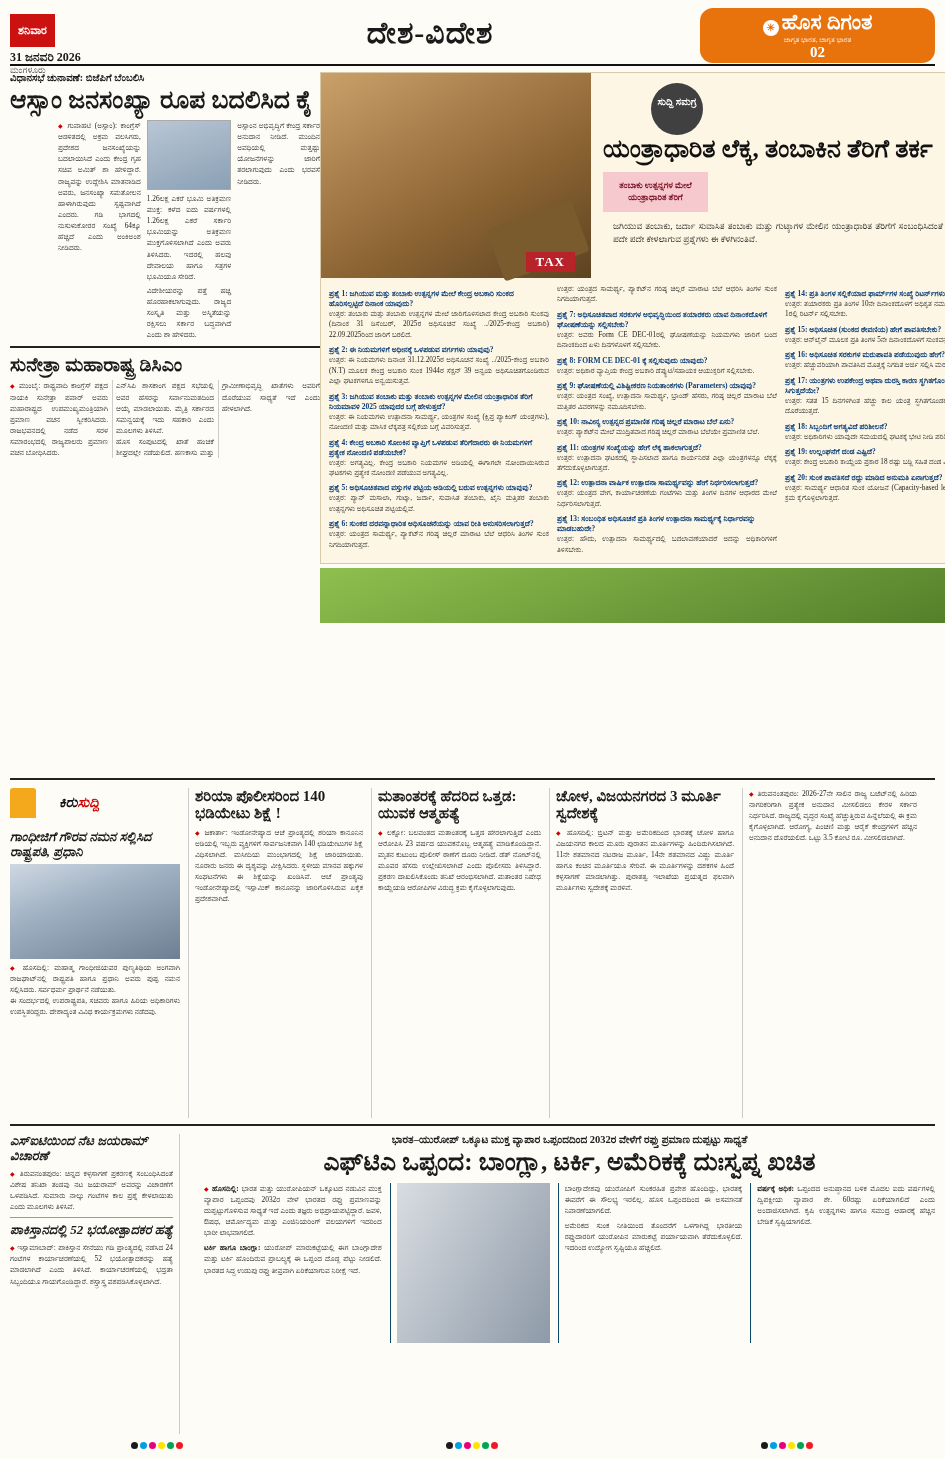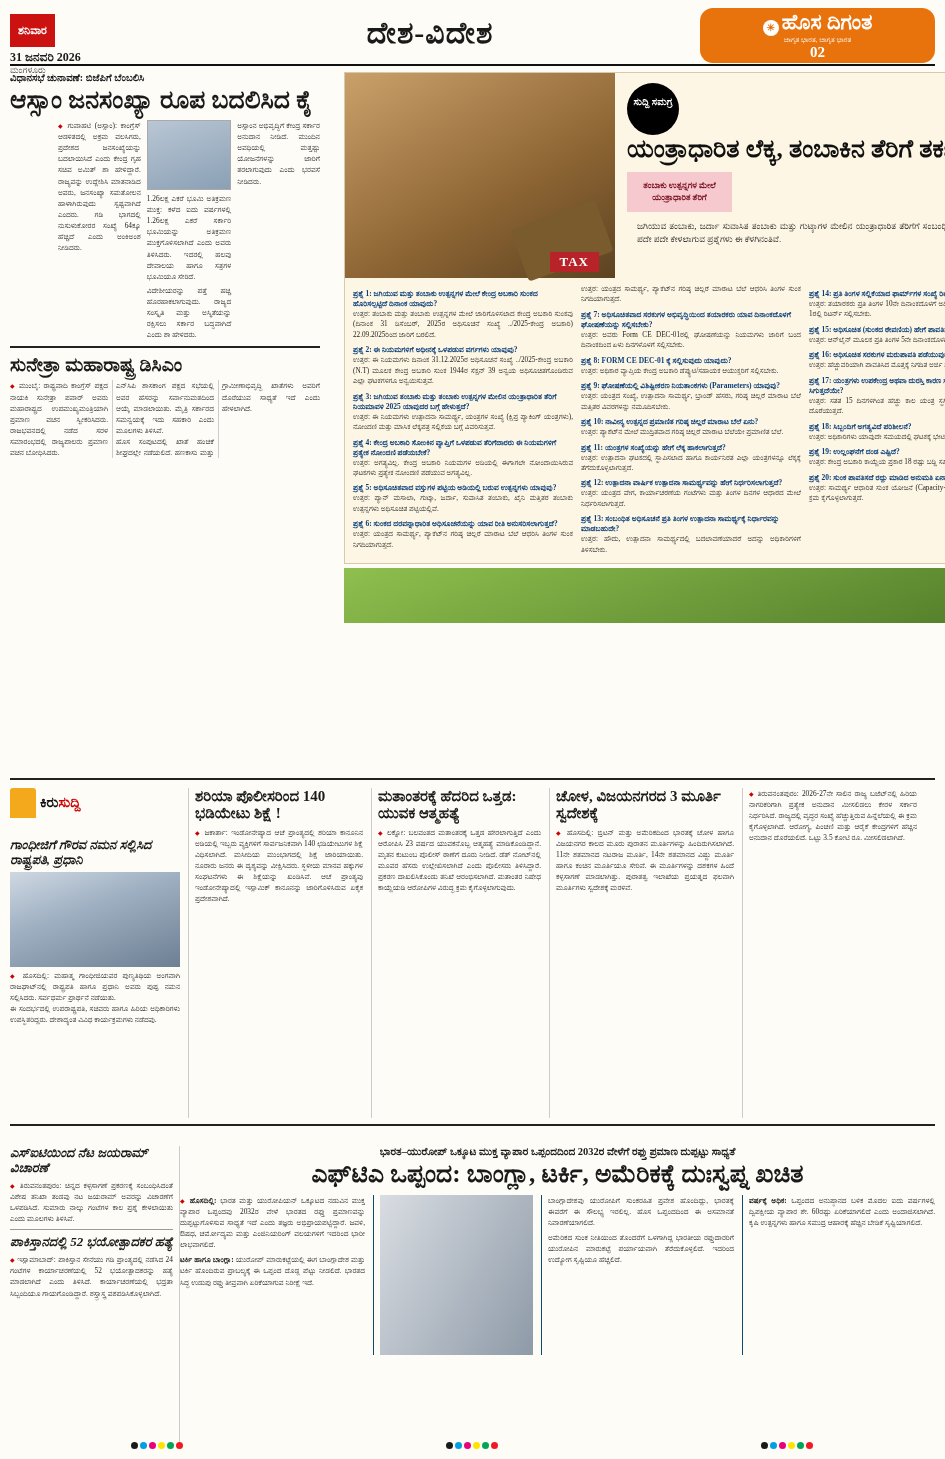--- a/index.html
+++ b/index.html
@@ -26,21 +26,21 @@
   .brandbox .brandsub { font-size:7px; }
   .brandbox .pageno { font-size:15px; font-weight:bold; }
   .brandbox .logo-circle { display:inline-block; width:16px; height:16px; border-radius:50%; background:#fff; color:#e8730c; font-size:10px; line-height:16px; margin-right:3px; vertical-align:-2px;}
   .body-text { font-size:7.4px; line-height:1.5; text-align:justify; color:#222; }
   .body-text .lead { font-weight:bold; }
   .bullet:before { content:"◆ "; color:#c00; font-size:6px; }
   .rule { border-top:1px solid #999; margin:5px 0; }
   .thickrule { border-top:2px solid #222; margin:6px 0; }
 
   
-  .top { display:flex; gap:24px; margin-top:6px; height:700px; }
+  .top { display:flex; gap:0; margin-top:6px; height:700px; }
   .left-col { width:310px; }
   .right-col { flex:1; position:relative; }
 
   .lead-kicker { font-size:10px; font-weight:bold; margin-bottom:2px; }
   .lead-head { font-size:25px; font-weight:bold; line-height:1.12; margin-bottom:6px; }
   .three-col { column-count:3; column-gap:8px; column-rule:1px solid #ccc; }
   .photo { background:linear-gradient(160deg,#b9c6d4,#8aa0b5); border:1px solid #aaa; }
 
   .sub-head { font-size:19px; font-weight:bold; margin:4px 0 4px; }
 
@@ -48,43 +48,43 @@
   .feature {
     border:1px solid #d8c9a8;
     background:#fdf6e4;
     position:relative;
   }
   .feature-top { display:flex; height:205px; }
   .feature-img { width:270px; background:linear-gradient(150deg,#caa06a,#8c6433 60%,#5d4322); position:relative; }
   .feature-img .gavel { position:absolute; right:8px; bottom:10px; width:90px; height:55px; background:#7a5b2e; transform:rotate(-20deg); border-radius:4px; }
   .feature-img .taxplate { position:absolute; right:16px; bottom:6px; background:#b8232a; color:#fff; font-size:13px; font-weight:bold; padding:2px 10px; letter-spacing:1px;}
   .feature-right { flex:1; padding:10px 10px 6px 12px; }
-  .stamp { display:inline-block; width:52px; height:52px; border-radius:50%; background:#000000; color:#fff; font-size:10px; font-weight:bold; text-align:center; line-height:1.15; padding-top:13px; vertical-align:middle; margin-right:6px;}
+  .stamp { display:inline-block; width:52px; height:52px; border-radius:50%; background:#404040; color:#fff; font-size:10px; font-weight:bold; text-align:center; line-height:1.15; padding-top:13px; vertical-align:middle; margin-right:6px;margin-left:48px;}
   .feature-head { font-size:25px; font-weight:bold; line-height:1.15; color:#111; display:inline-block; vertical-align:middle; width:400px;}
   .pinkbox { background:#f6c9cf; color:#7a1020; font-size:8.5px; font-weight:bold; padding:8px 6px; width:105px; text-align:center; line-height:1.4; display:inline-block; vertical-align:top; margin-top:8px;}
   .feature-intro { font-size:9px; line-height:1.55; display:inline-block; width:330px; vertical-align:top; margin-top:8px; margin-left:10px; text-align:justify;}
   .qa-grid { display:flex; gap:8px; padding:6px 8px 8px; }
   .qa-col { flex:1; }
   .qa-q { font-size:7.5px; font-weight:bold; color:#0b3f7a; margin-top:5px; }
   .qa-a { font-size:7.2px; line-height:1.45; text-align:justify; }
 
   
   .mid { display:flex; gap:8px; margin-top:8px; height:330px; }
   .mid .col { border-left:1px solid #ccc; padding-left:6px; }
   .mid .col:first-child { border-left:none; padding-left:0; }
   .c1 { width:170px; } .c2 { width:175px; } .c3 { width:170px; } .c4 { width:185px; } .c5 { width:175px; }
   .mini-head { font-size:15px; font-weight:bold; line-height:1.15; margin-bottom:4px; }
   .mini-head.sm { font-size:13px;font-style:italic; }
-  .kiru { display:flex; align-items:center; gap:4px; margin-bottom:20px; }
+  .kiru { display:flex; align-items:center; gap:23px; margin-bottom:12px;font-style:italic; }
   .kiru .ic { width:26px; height:30px; background:#f4a81c; border-radius:3px 3px 0 0; position:relative;}
   .kiru .lbl { font-size:14px; font-weight:bold; color:#111; }
   .kiru .lbl b { color:#c00; }
 
   
-  .bottom { display:flex; gap:0; margin-top:20px; height:300px; }
+  .bottom { display:flex; gap:24px; margin-top:8px; height:300px; }
   .bwrap { flex:1; }
   .big-kicker { font-size:10.5px; text-align:center; font-weight:bold; }
   .big-head { font-size:25px; font-weight:bold; text-align:center; line-height:1.15; margin:2px 0 6px; }
   .four-col { display:flex; gap:8px; }
   .four-col .cc { flex:1; border-left:1px solid #0c4a6e; padding-left:6px;}
   .four-col .cc:first-child { border-left:none; padding-left:0; }
 
   .dots { position:absolute; bottom:6px; left:0; width:100%; display:flex; justify-content:space-around; }
   .dots .set span { display:inline-block; width:7px; height:7px; border-radius:50%; margin-right:2px;}
   .photo-people { background:linear-gradient(160deg,#cfd8e2 0%,#9fb0c2 40%,#6d7f92 100%); }

